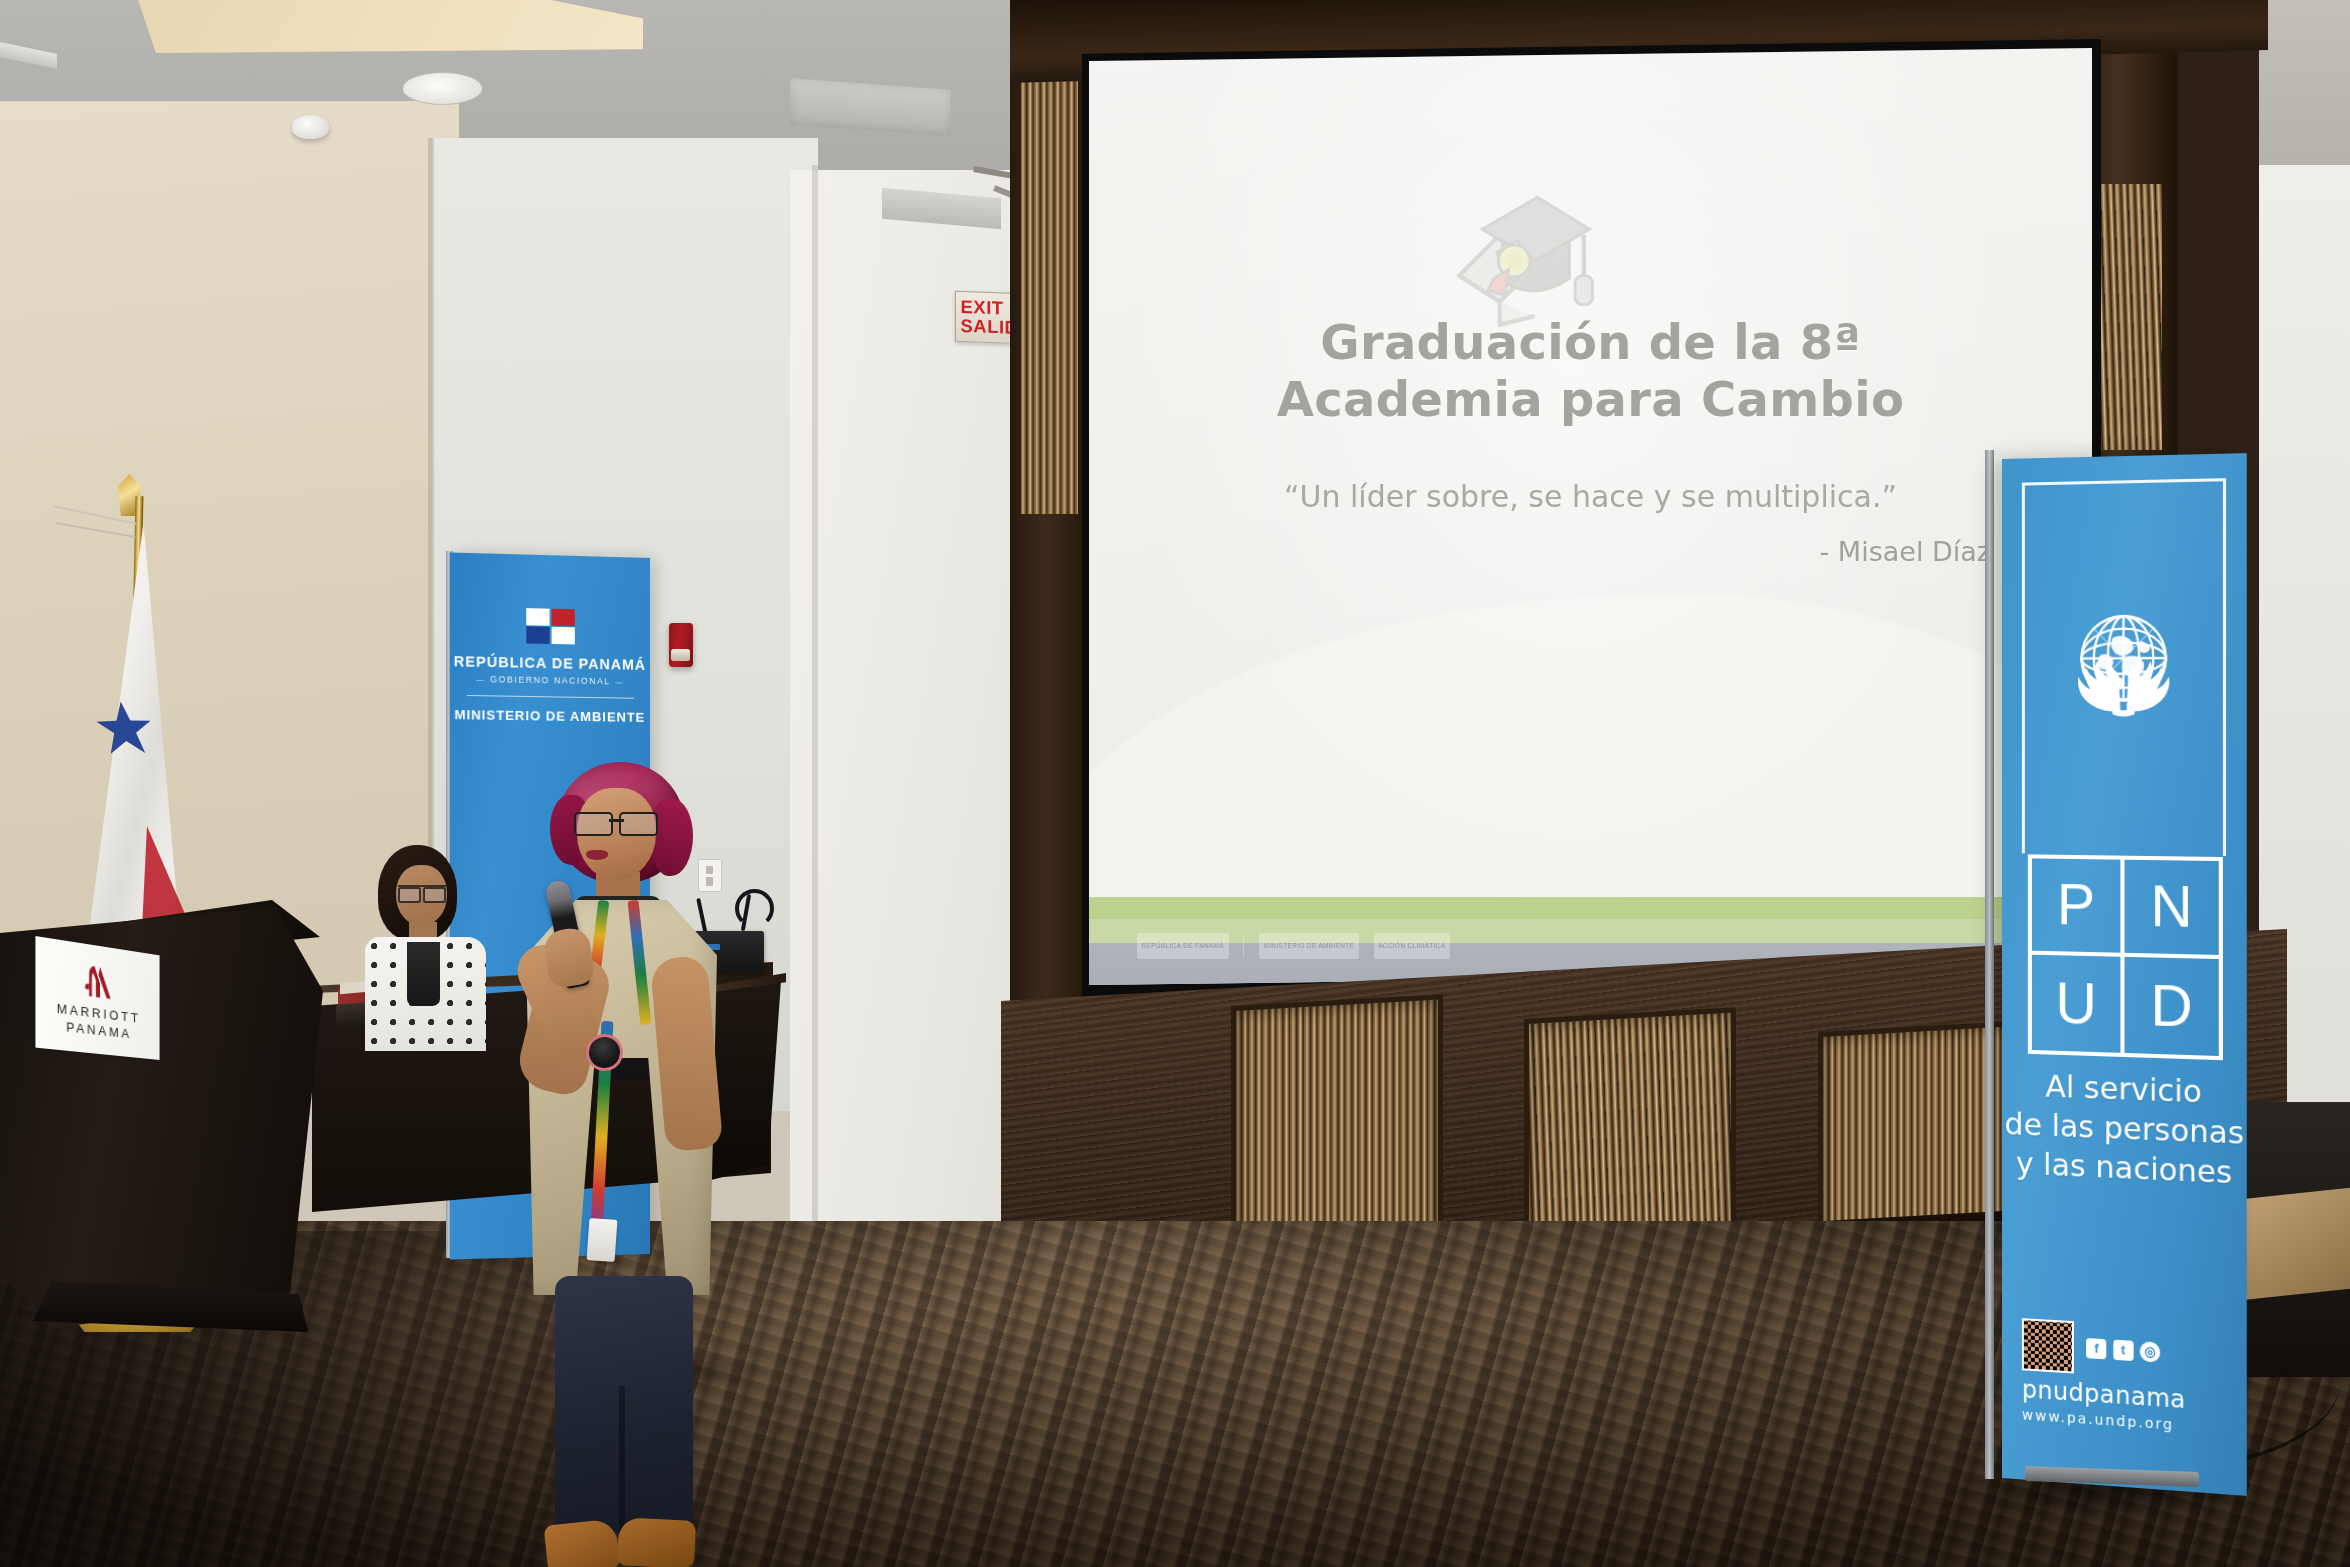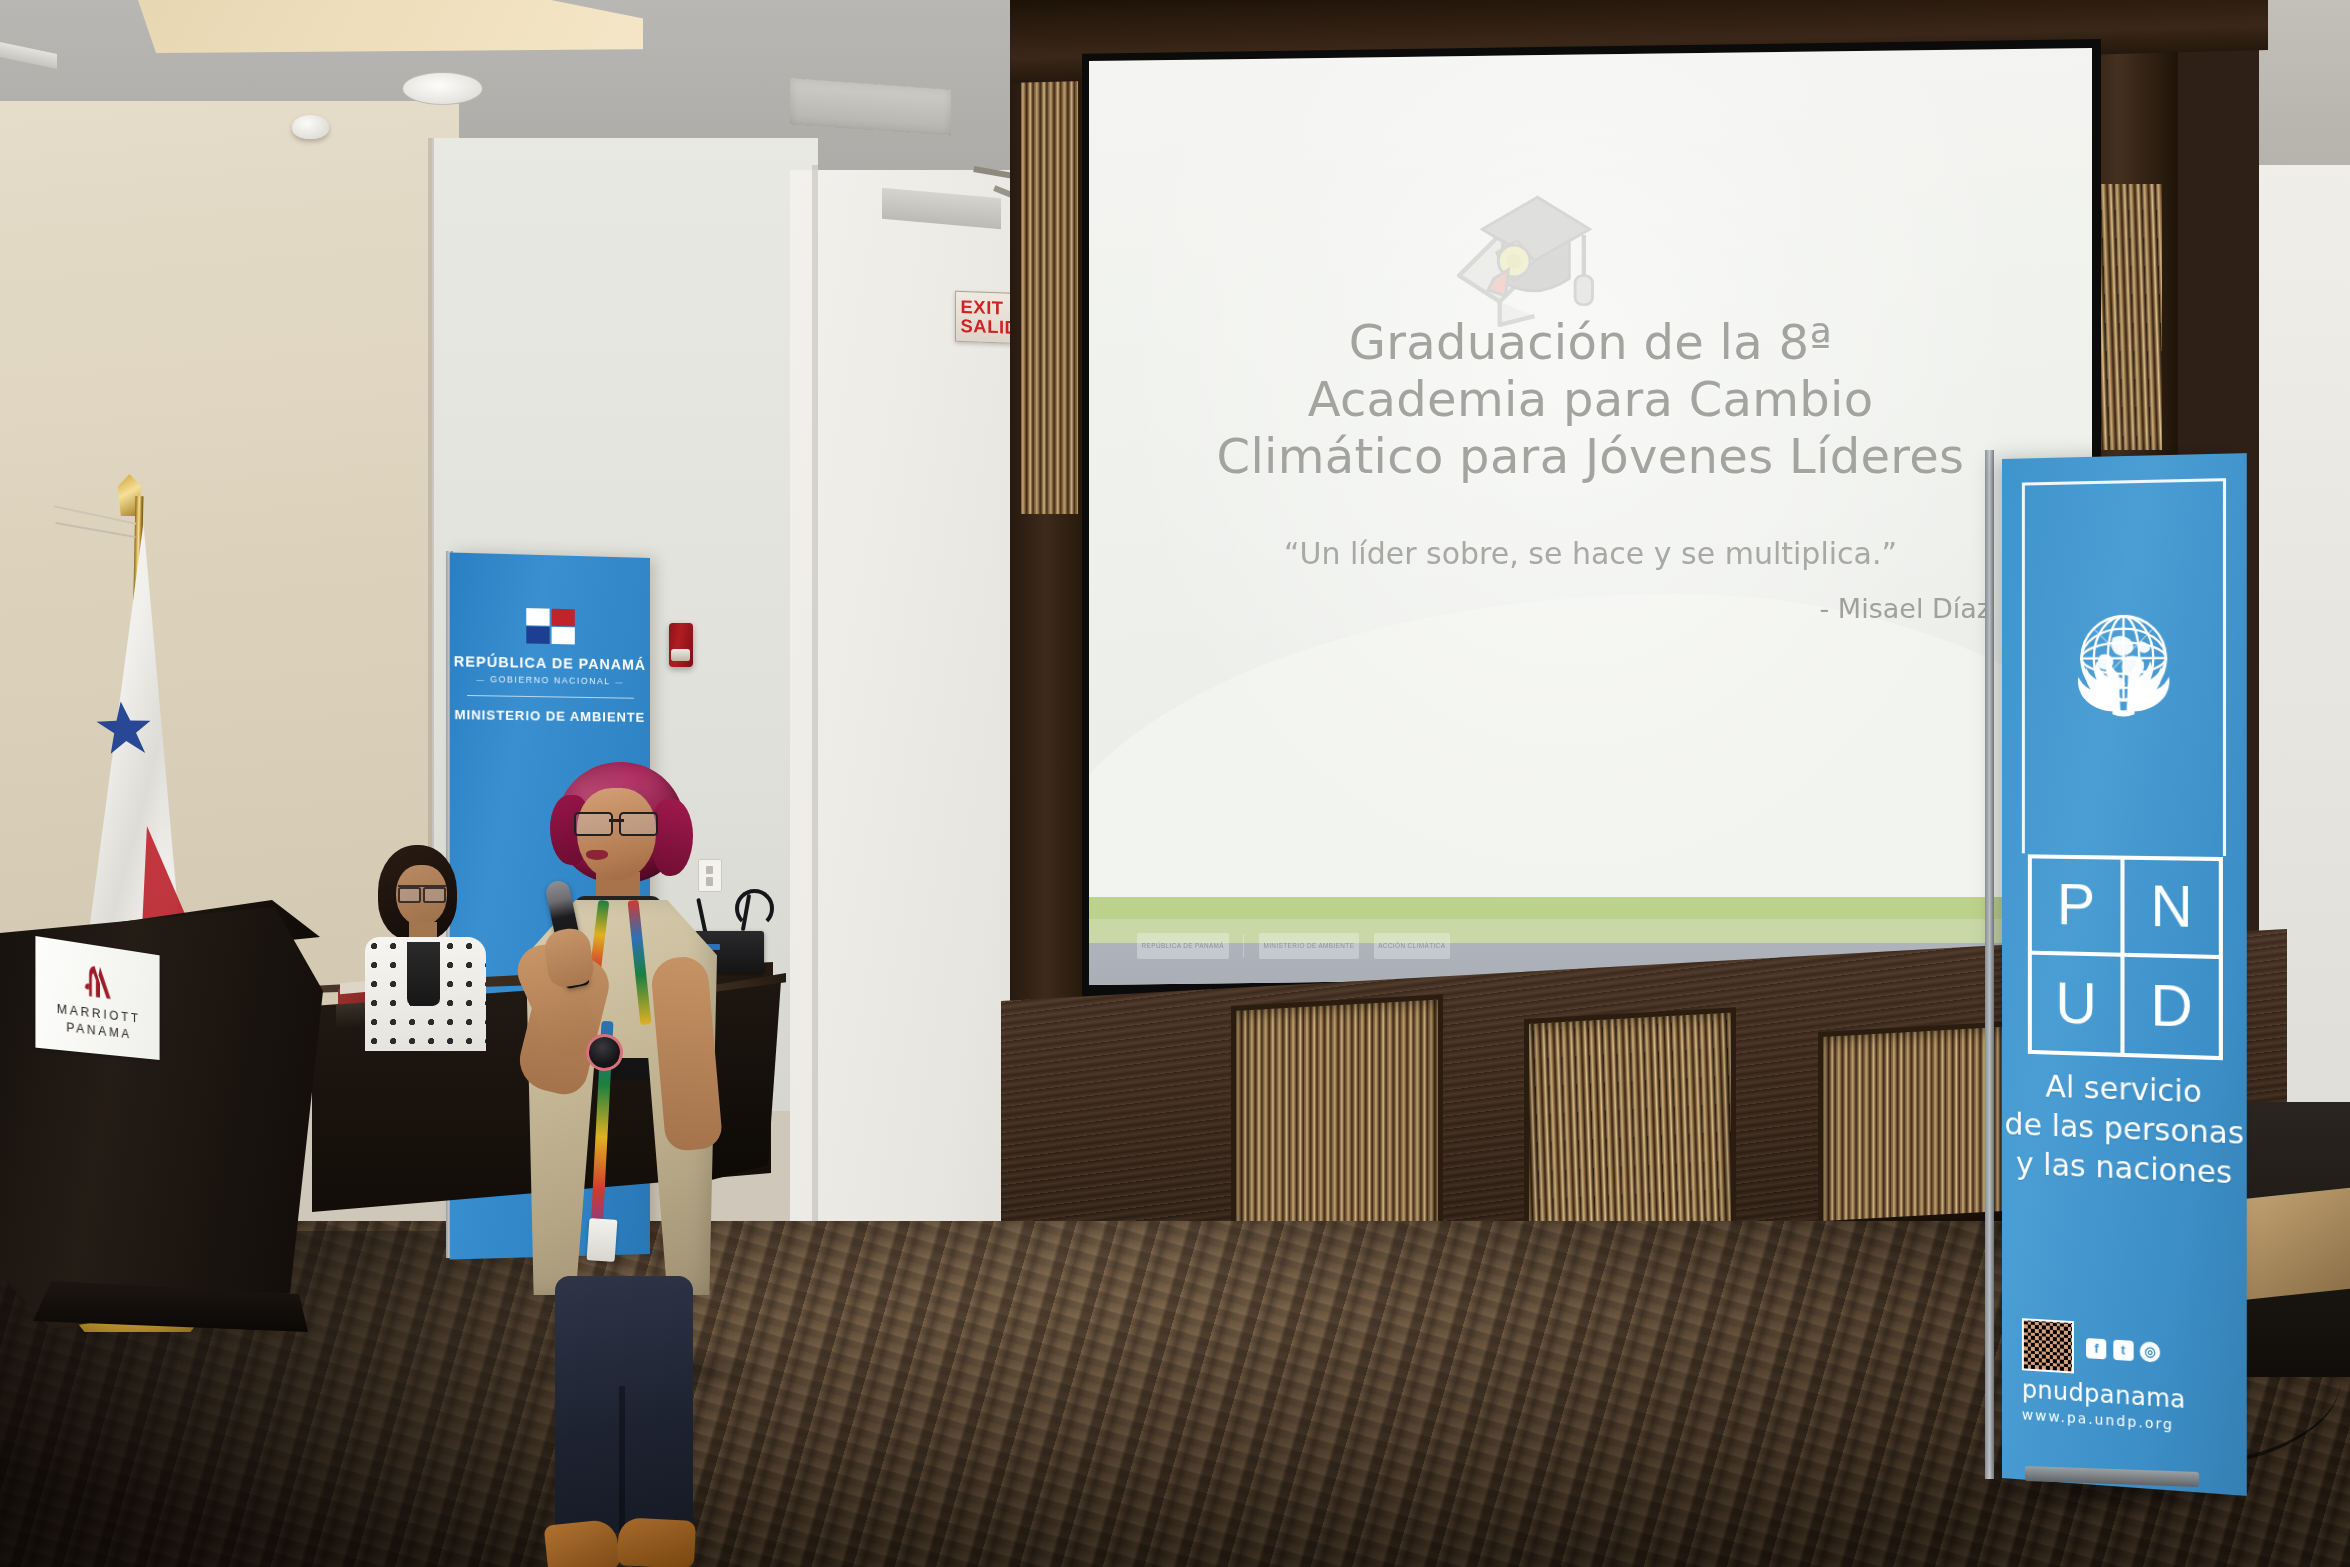--- a/index.html
+++ b/index.html
@@ -244,21 +244,21 @@
     opacity:.30;
   }
 
   .slide-text{
     position:absolute;left:0;top:266px;width:1003px;
     text-align:center;
     color:#9a9a98;
   }
   .slide-title{
     font-family:"DejaVu Sans",sans-serif;
-    font-size:48px;line-height:57px;font-weight:400;
+    font-size:48px;line-height:57px;font-weight:700;
     color:#a3a3a0;letter-spacing:0.3px;
     text-shadow:0 0.9px 0.9px rgba(255,255,255,.6);
     padding:0 64px;
   }
   .slide-quote{
     margin-top:51px;font-size:30px;color:#a8a8a5;
     font-family:"DejaVu Sans",sans-serif;
   }
   .slide-author{
     margin-top:22px;font-size:27px;color:#a0a09d;
@@ -842,21 +842,20 @@
         <circle cx="56" cy="58" r="11" fill="#e6e28a" stroke="#8e8e8a" stroke-width="2"></circle>
         <circle cx="56" cy="58" r="5" fill="#d9d47a"></circle>
         <polygon points="42,70 52,64 50,82 38,78" fill="#e88a82" stroke="#8e8e8a" stroke-width="2"></polygon>
       </g>
     </svg>
 
     <div class="slide-text">
       <div class="slide-title">
         <div>Graduación de la 8ª</div>
         <div>Academia para Cambio</div>
-        <div>Climático para Jóvenes Líderes</div>
       </div>
       <div class="slide-quote">“Un líder sobre, se hace y se multiplica.”</div>
       <div class="slide-author">- Misael Díaz</div>
     </div>
 
     <div class="slide-logos">
       <div class="logo-chip">REPÚBLICA DE PANAMÁ</div>
       <div class="logo-div"></div>
       <div class="logo-chip">MINISTERIO DE AMBIENTE</div>
       <div class="logo-chip">ACCIÓN CLIMÁTICA</div>

